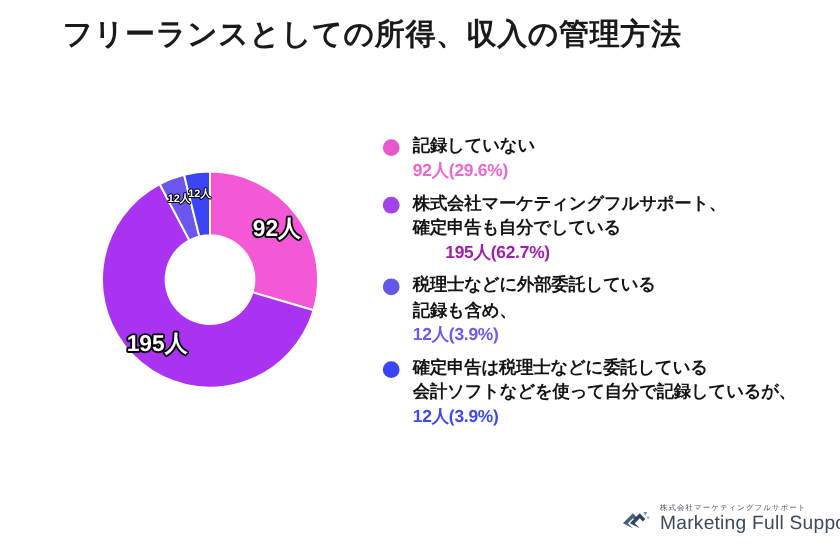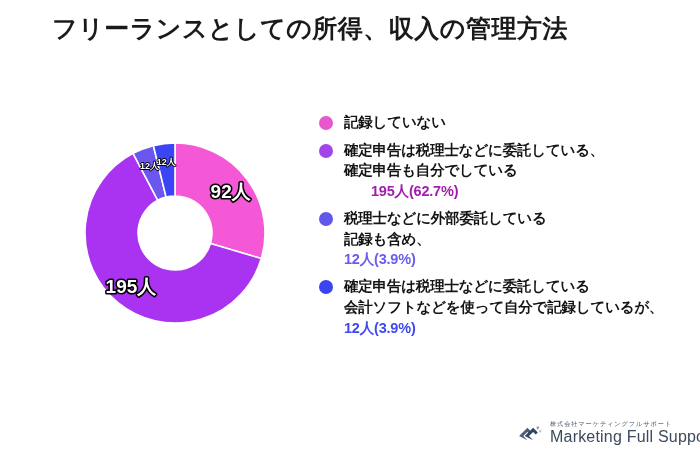--- a/index.html
+++ b/index.html
@@ -137,25 +137,26 @@
       </g>
   </svg>
 </div>
 
 <div id="legend">
     <div class="legend-item">
       <span class="legend-bullet" style="background: rgb(232, 88, 204);"></span>
       <div class="legend-label">
         <div>記録していない</div>
       </div>
+      <div class="legend-value" style="color: rgb(237, 102, 212);">92人(29.6%)</div>
     </div>
     <div class="legend-item">
       <span class="legend-bullet" style="background: rgb(161, 69, 232);"></span>
       <div class="legend-label">
-        <div>確定申告は税理士などに委託している、</div>
+        <div>株式会社マーケティングフルサポート、</div>
         <div>確定申告も自分でしている</div>
       </div>
       <div class="legend-value" style="color: #a21caf; margin-left: 27px;">195人(62.7%)</div>
     </div>
     <div class="legend-item">
       <span class="legend-bullet" style="background: rgb(98, 87, 232);"></span>
       <div class="legend-label">
         <div>税理士などに外部委託している</div>
         <div>記録も含め、</div>
       </div>

